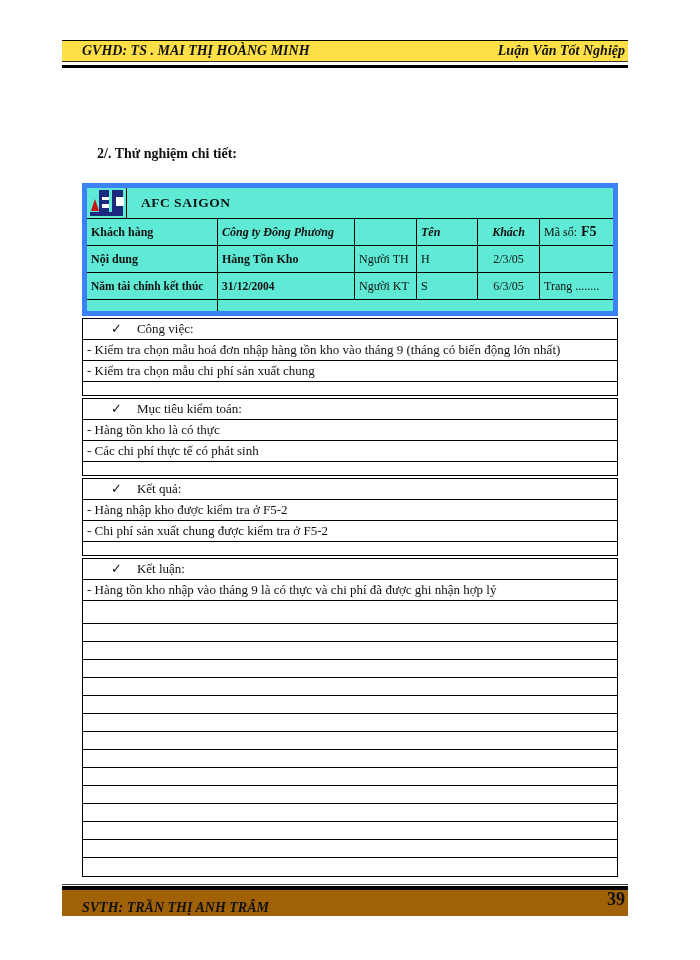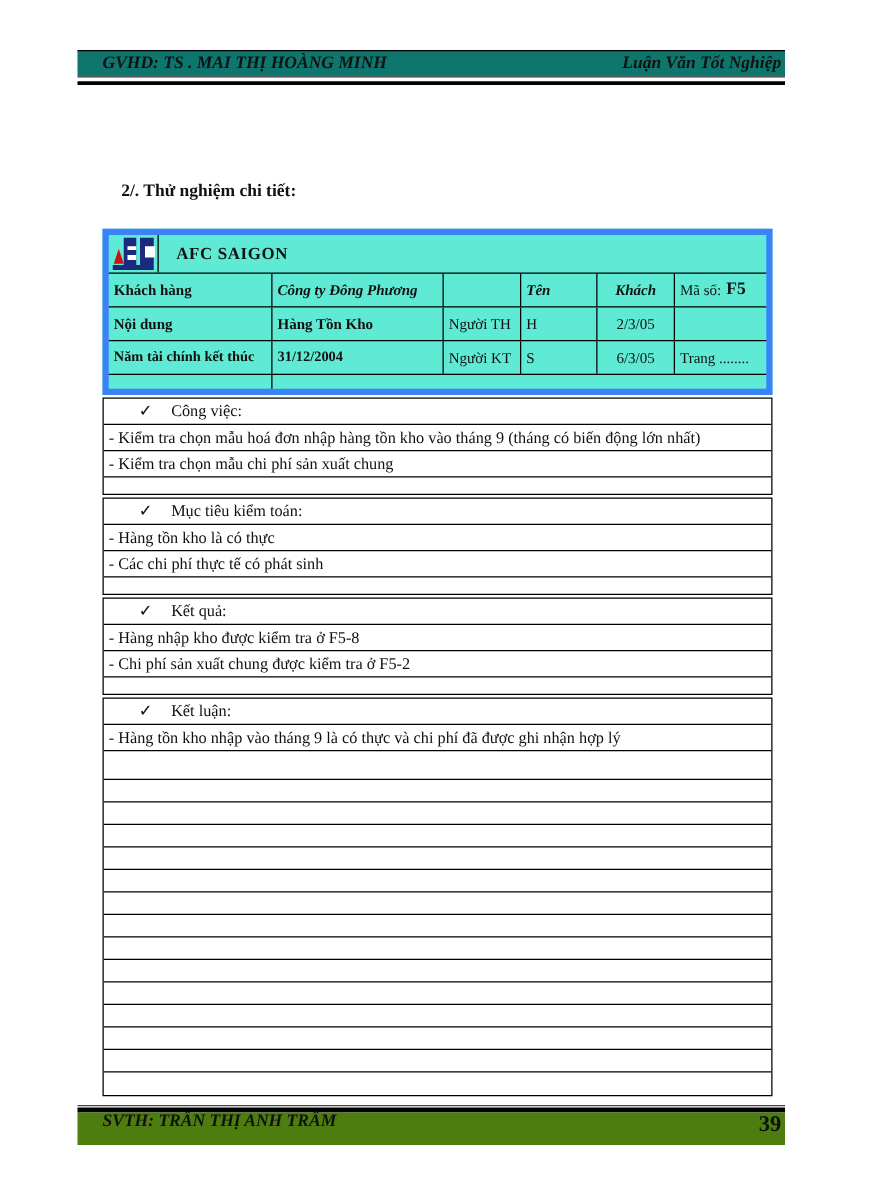--- a/index.html
+++ b/index.html
@@ -5,21 +5,21 @@
   * { margin:0; padding:0; box-sizing:border-box; }
   html,body { background:#fff; }
   body {
     width:700px; height:960px; position:relative;
     font-family:"Liberation Serif", serif; color:#111;
     overflow:hidden;
   }
   
   .page-header { position:absolute; top:40px; left:62px; width:566px; }
   .head-band {
-    background:#0f766e; border-top:1px solid #000;
+    background:#fde047; border-top:1px solid #000;
     height:21px; display:flex; justify-content:space-between; align-items:center;
     padding:0 3px 0 20px;
   }
   .head-text { font-weight:bold; font-style:italic; font-size:14px; white-space:nowrap; }
   .double-rule { height:7px; border-top:1px solid #333; border-bottom:3px solid #000; }
   
   .doc-title { position:absolute; top:146px; left:97px; font-weight:bold; font-size:14px; }
   
   .main { position:absolute; top:183px; left:82px; width:536px; }
   
@@ -48,22 +48,22 @@
   .check { margin-right:15px; font-size:13px; }
   .sec-item { height:21px; display:flex; align-items:center; padding-left:4px;
               font-size:13px; border-bottom:1px solid #000; white-space:nowrap; }
   .sec .last { border-bottom:none; }
   .sec-empty { height:13px; border-bottom:1px solid #000; }
   .ruled-tall { height:23px; border-bottom:1px solid #000; }
   .ruled-line { height:18px; border-bottom:1px solid #000; }
   
   .page-footer { position:absolute; top:884px; left:62px; width:566px; }
   .foot-rule { height:6px; border-top:1px solid #444; border-bottom:4px solid #000; }
-  .foot-band { background:#4d7c0f; height:26px; position:relative;
-               display:flex; align-items:flex-start; padding-left:20px; }
+  .foot-band { background:#a16207; height:26px; position:relative;
+               display:flex; align-items:flex-end; padding-left:20px; }
   .foot-text { font-weight:bold; font-style:italic; font-size:14px; }
   .page-number { position:absolute; top:-1px; right:3px; font-weight:bold; font-size:18px; }
 </style>
 </head>
 <body>
 
 <div class="page-header">
   <div class="head-band">
     <span class="head-text">GVHD: TS . MAI THỊ HOÀNG MINH</span>
     <span class="head-text">Luận Văn Tốt Nghiệp</span>
@@ -141,21 +141,21 @@
     <div class="sec-item">- Hàng tồn kho là có thực</div>
     <div class="sec-item">- Các chi phí thực tế có phát sinh</div>
     <div class="sec-empty last"></div>
   </div>
 
   <div class="sec">
     <div class="sec-head">
       <span class="check">✓</span>
       <span>Kết quả:</span>
     </div>
-    <div class="sec-item">- Hàng nhập kho được kiểm tra ở F5-8</div>
+    <div class="sec-item">- Hàng nhập kho được kiểm tra ở F5-2</div>
     <div class="sec-item">- Chi phí sản xuất chung được kiểm tra ở F5-2</div>
     <div class="sec-empty last"></div>
   </div>
 
   <div class="sec">
     <div class="sec-head">
       <span class="check">✓</span>
       <span>Kết luận:</span>
     </div>
     <div class="sec-item">- Hàng tồn kho nhập vào tháng 9 là có thực và chi phí đã được ghi nhận hợp lý</div>

